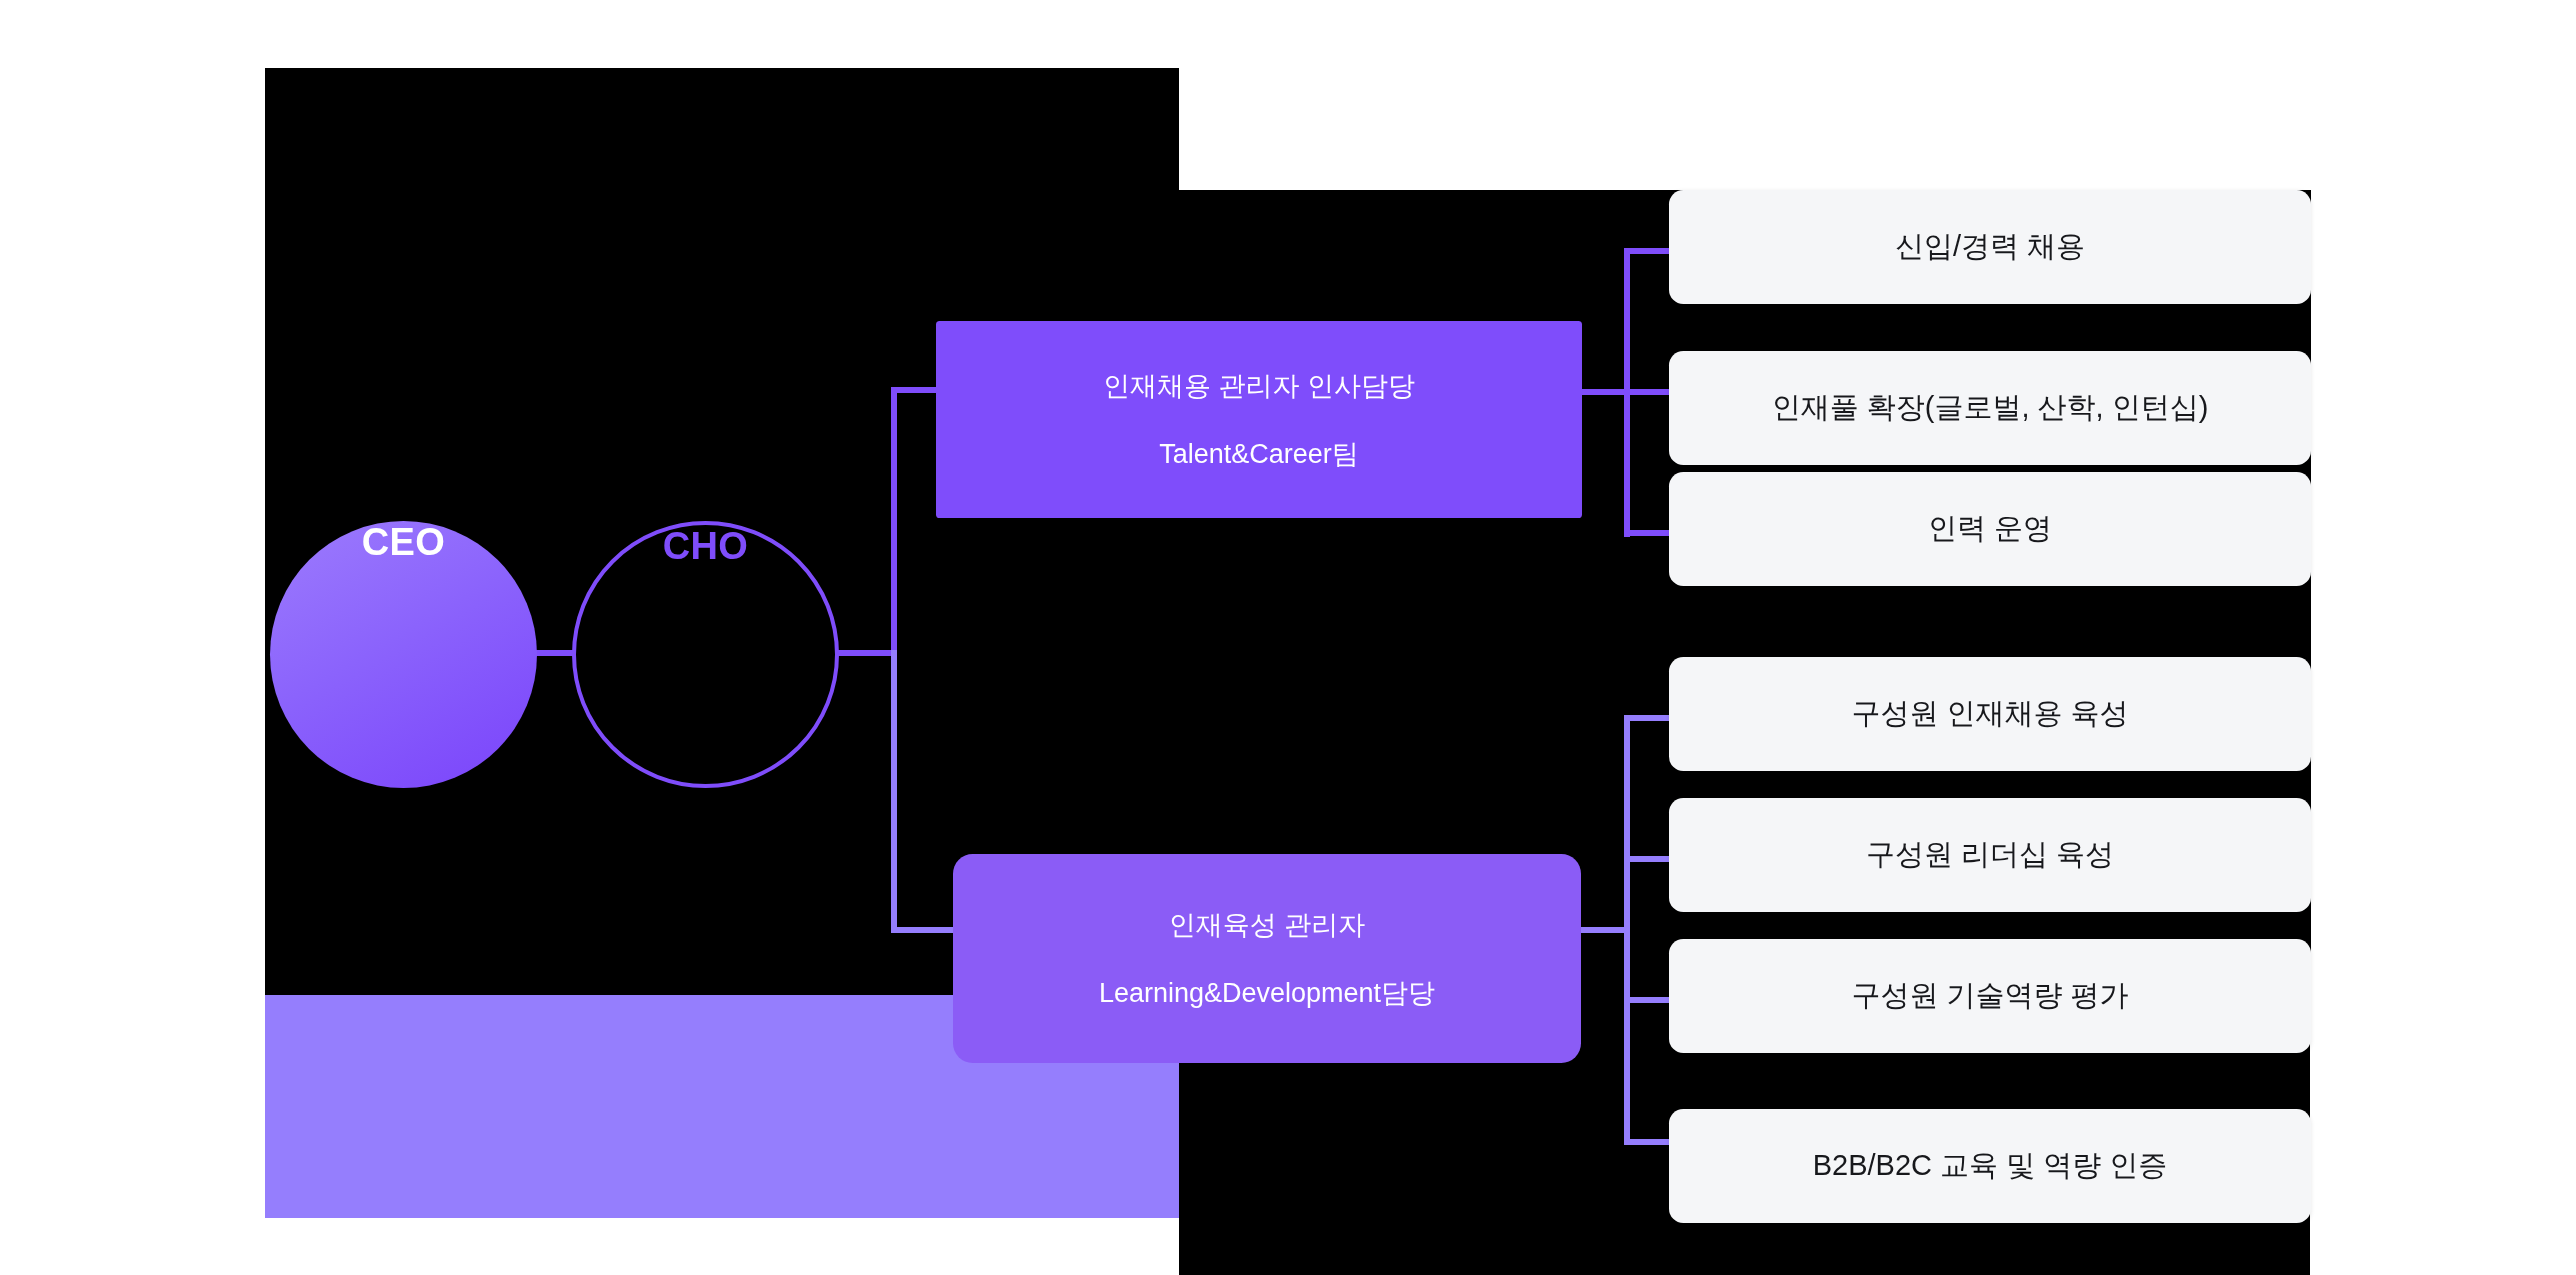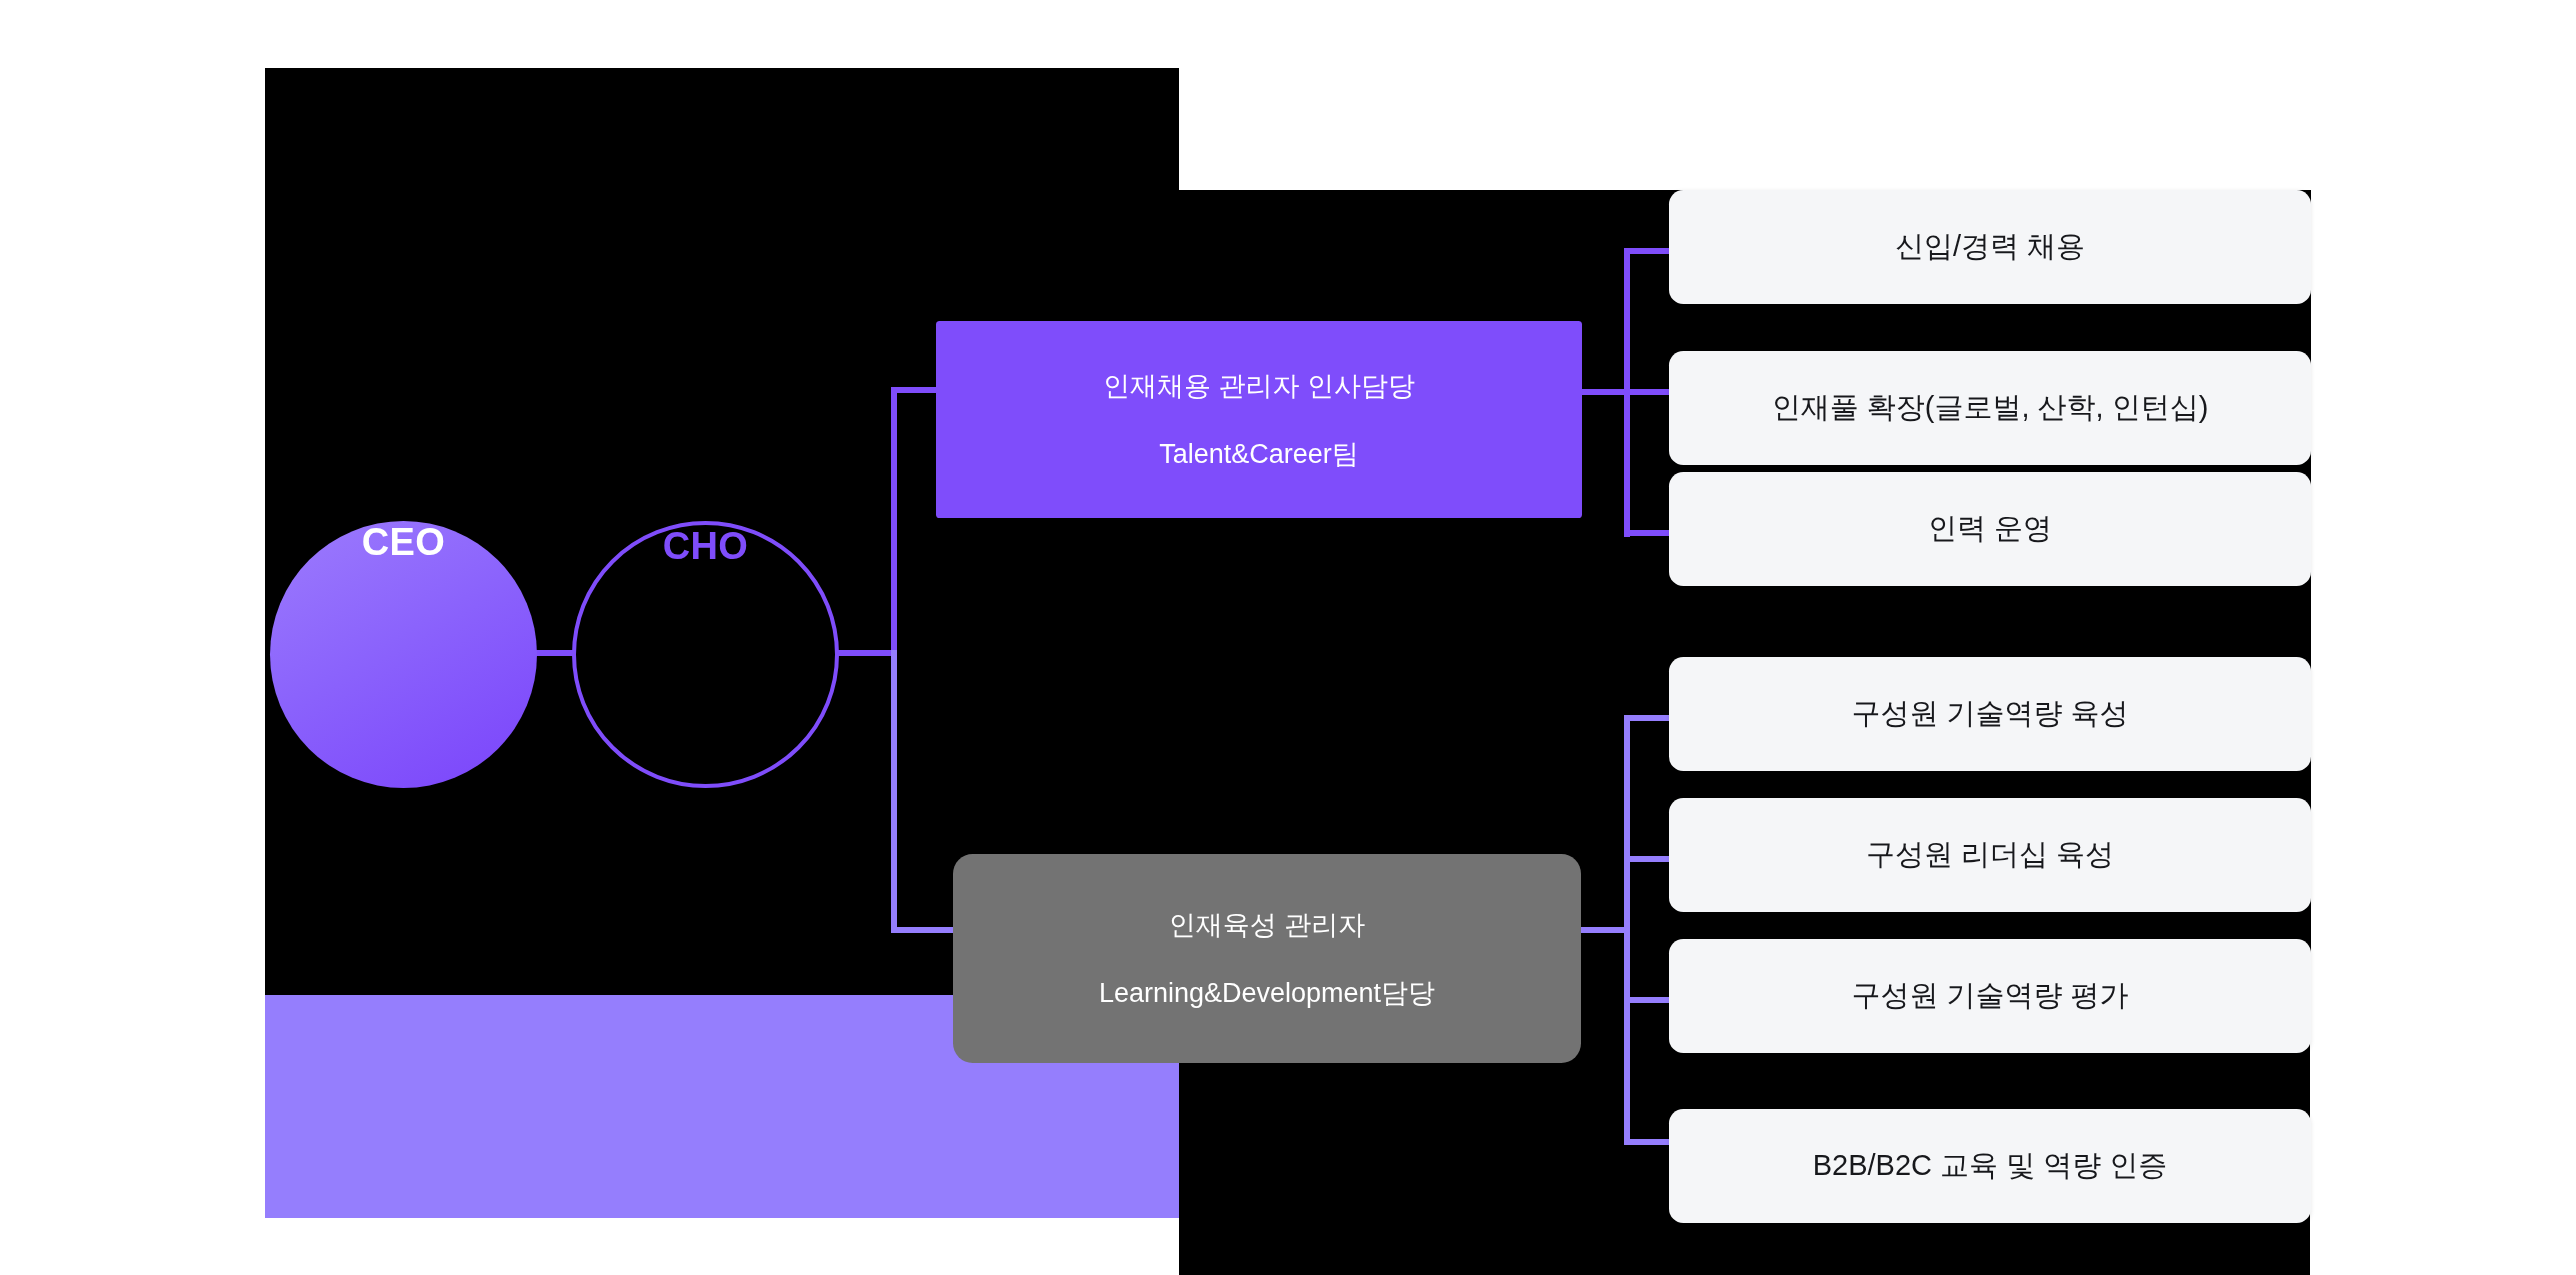--- a/index.html
+++ b/index.html
@@ -116,21 +116,21 @@
     width: 646px;
     height: 197px;
     background: #7F4DFB;
     border-radius: 3.6px;
   }
   #manager-develop {
     left: 953px;
     top: 826px;
     width: 628px;
     height: 209px;
-    background: #737373;
+    background: #8b5cf6;
     border-radius: 19.7px;
   }
 
   
   .leaf-card {
     position: absolute;
     left: 1669px;
     width: 642px;
     height: 114px;
     background: #F5F6F8;
@@ -198,19 +198,19 @@
 
   <div class="manager-box" id="manager-develop">
     <div class="line1">인재육성 관리자</div>
     <div class="line2">Learning&amp;Development담당</div>
   </div>
 
   <div class="leaf-card" style="top:190px;">신입/경력 채용</div>
   <div class="leaf-card" style="top:331px;margin-top:20px;">인재풀 확장(글로벌, 산학, 인턴십)</div>
   <div class="leaf-card" style="top:472px;">인력 운영</div>
 
-  <div class="leaf-card" style="top:657px;">구성원 기술역량 육성</div>
+  <div class="leaf-card" style="top:657px;">구성원 인재채용 육성</div>
   <div class="leaf-card" style="top:798px;">구성원 리더십 육성</div>
   <div class="leaf-card" style="top:939px;">구성원 기술역량 평가</div>
   <div class="leaf-card" style="top:1080px;margin-top:29px;">B2B/B2C 교육 및 역량 인증</div>
 
 </div>
 
 
 </body></html>

